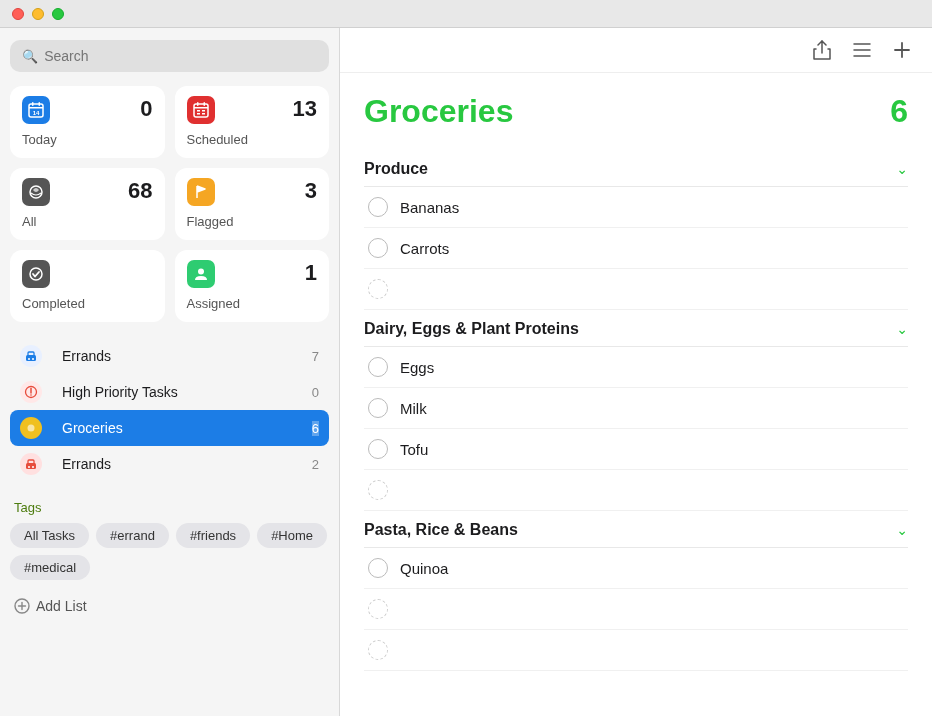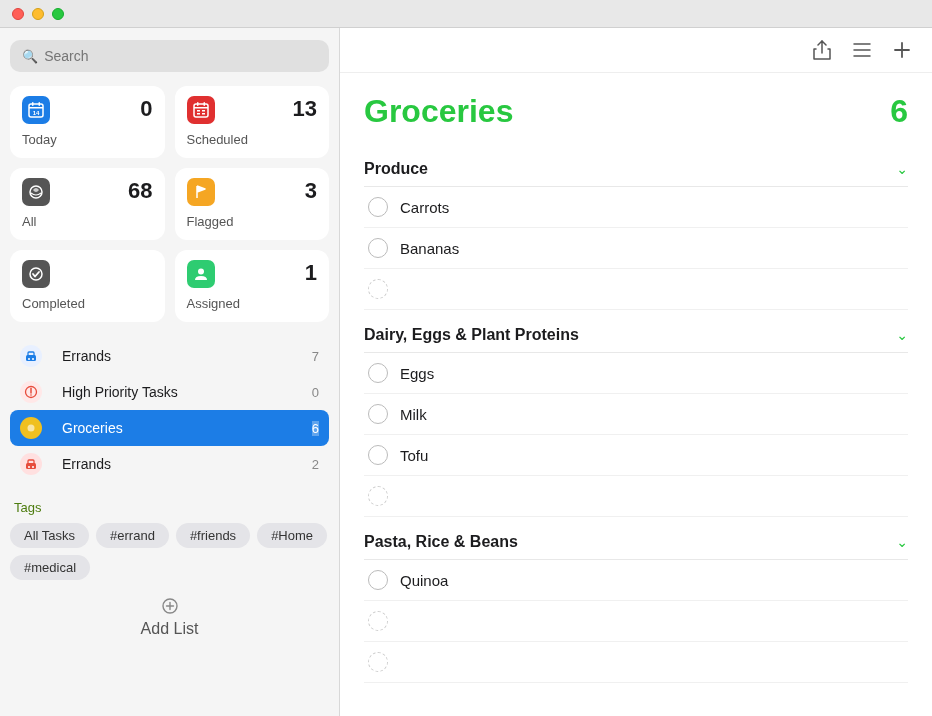--- a/index.html
+++ b/index.html
@@ -152,23 +152,22 @@
       color: #333;
       cursor: pointer;
     }
 
     
     .add-list {
       display: flex; align-items: center; gap: 6px;
       padding: 8px 4px;
       cursor: pointer;
       color: #555;
-      font-size: 16px;
+      font-size: 14px;
       margin-top: 10px;
-      flex-direction: column;
     }
 
     
     .main-content {
       flex: 1;
       background: #ffffff;
       display: flex;
       flex-direction: column;
       overflow: hidden;
     }
@@ -208,21 +207,21 @@
       font-weight: 700;
       color: #28c840;
     }
     .list-total {
       font-size: 32px;
       font-weight: 700;
       color: #28c840;
     }
 
     
-    .group-section { margin-bottom: 6px; }
+    .group-section { }
     .group-header {
       display: flex;
       justify-content: space-between;
       align-items: center;
       padding: 10px 0 8px 0;
       border-bottom: 1px solid #e8e8e8;
       cursor: pointer;
     }
     .group-name {
       font-size: 16px;
@@ -469,25 +468,25 @@
         <span class="list-total">6</span>
       </div>
 
       <div class="group-section">
         <div class="group-header">
           <span class="group-name">Produce</span>
           <span class="chevron-icon">⌄</span>
         </div>
         <div class="task-item">
           <div class="task-checkbox"></div>
+          <span class="task-label">Bananas</span>
+        </div>
+        <div class="task-item">
+          <div class="task-checkbox"></div>
           <span class="task-label">Carrots</span>
-        </div>
-        <div class="task-item">
-          <div class="task-checkbox"></div>
-          <span class="task-label">Bananas</span>
         </div>
         <div class="task-item">
           <div class="task-checkbox placeholder"></div>
         </div>
       </div>
 
       <div class="group-section">
         <div class="group-header">
           <span class="group-name">Dairy, Eggs &amp; Plant Proteins</span>
           <span class="chevron-icon">⌄</span>

